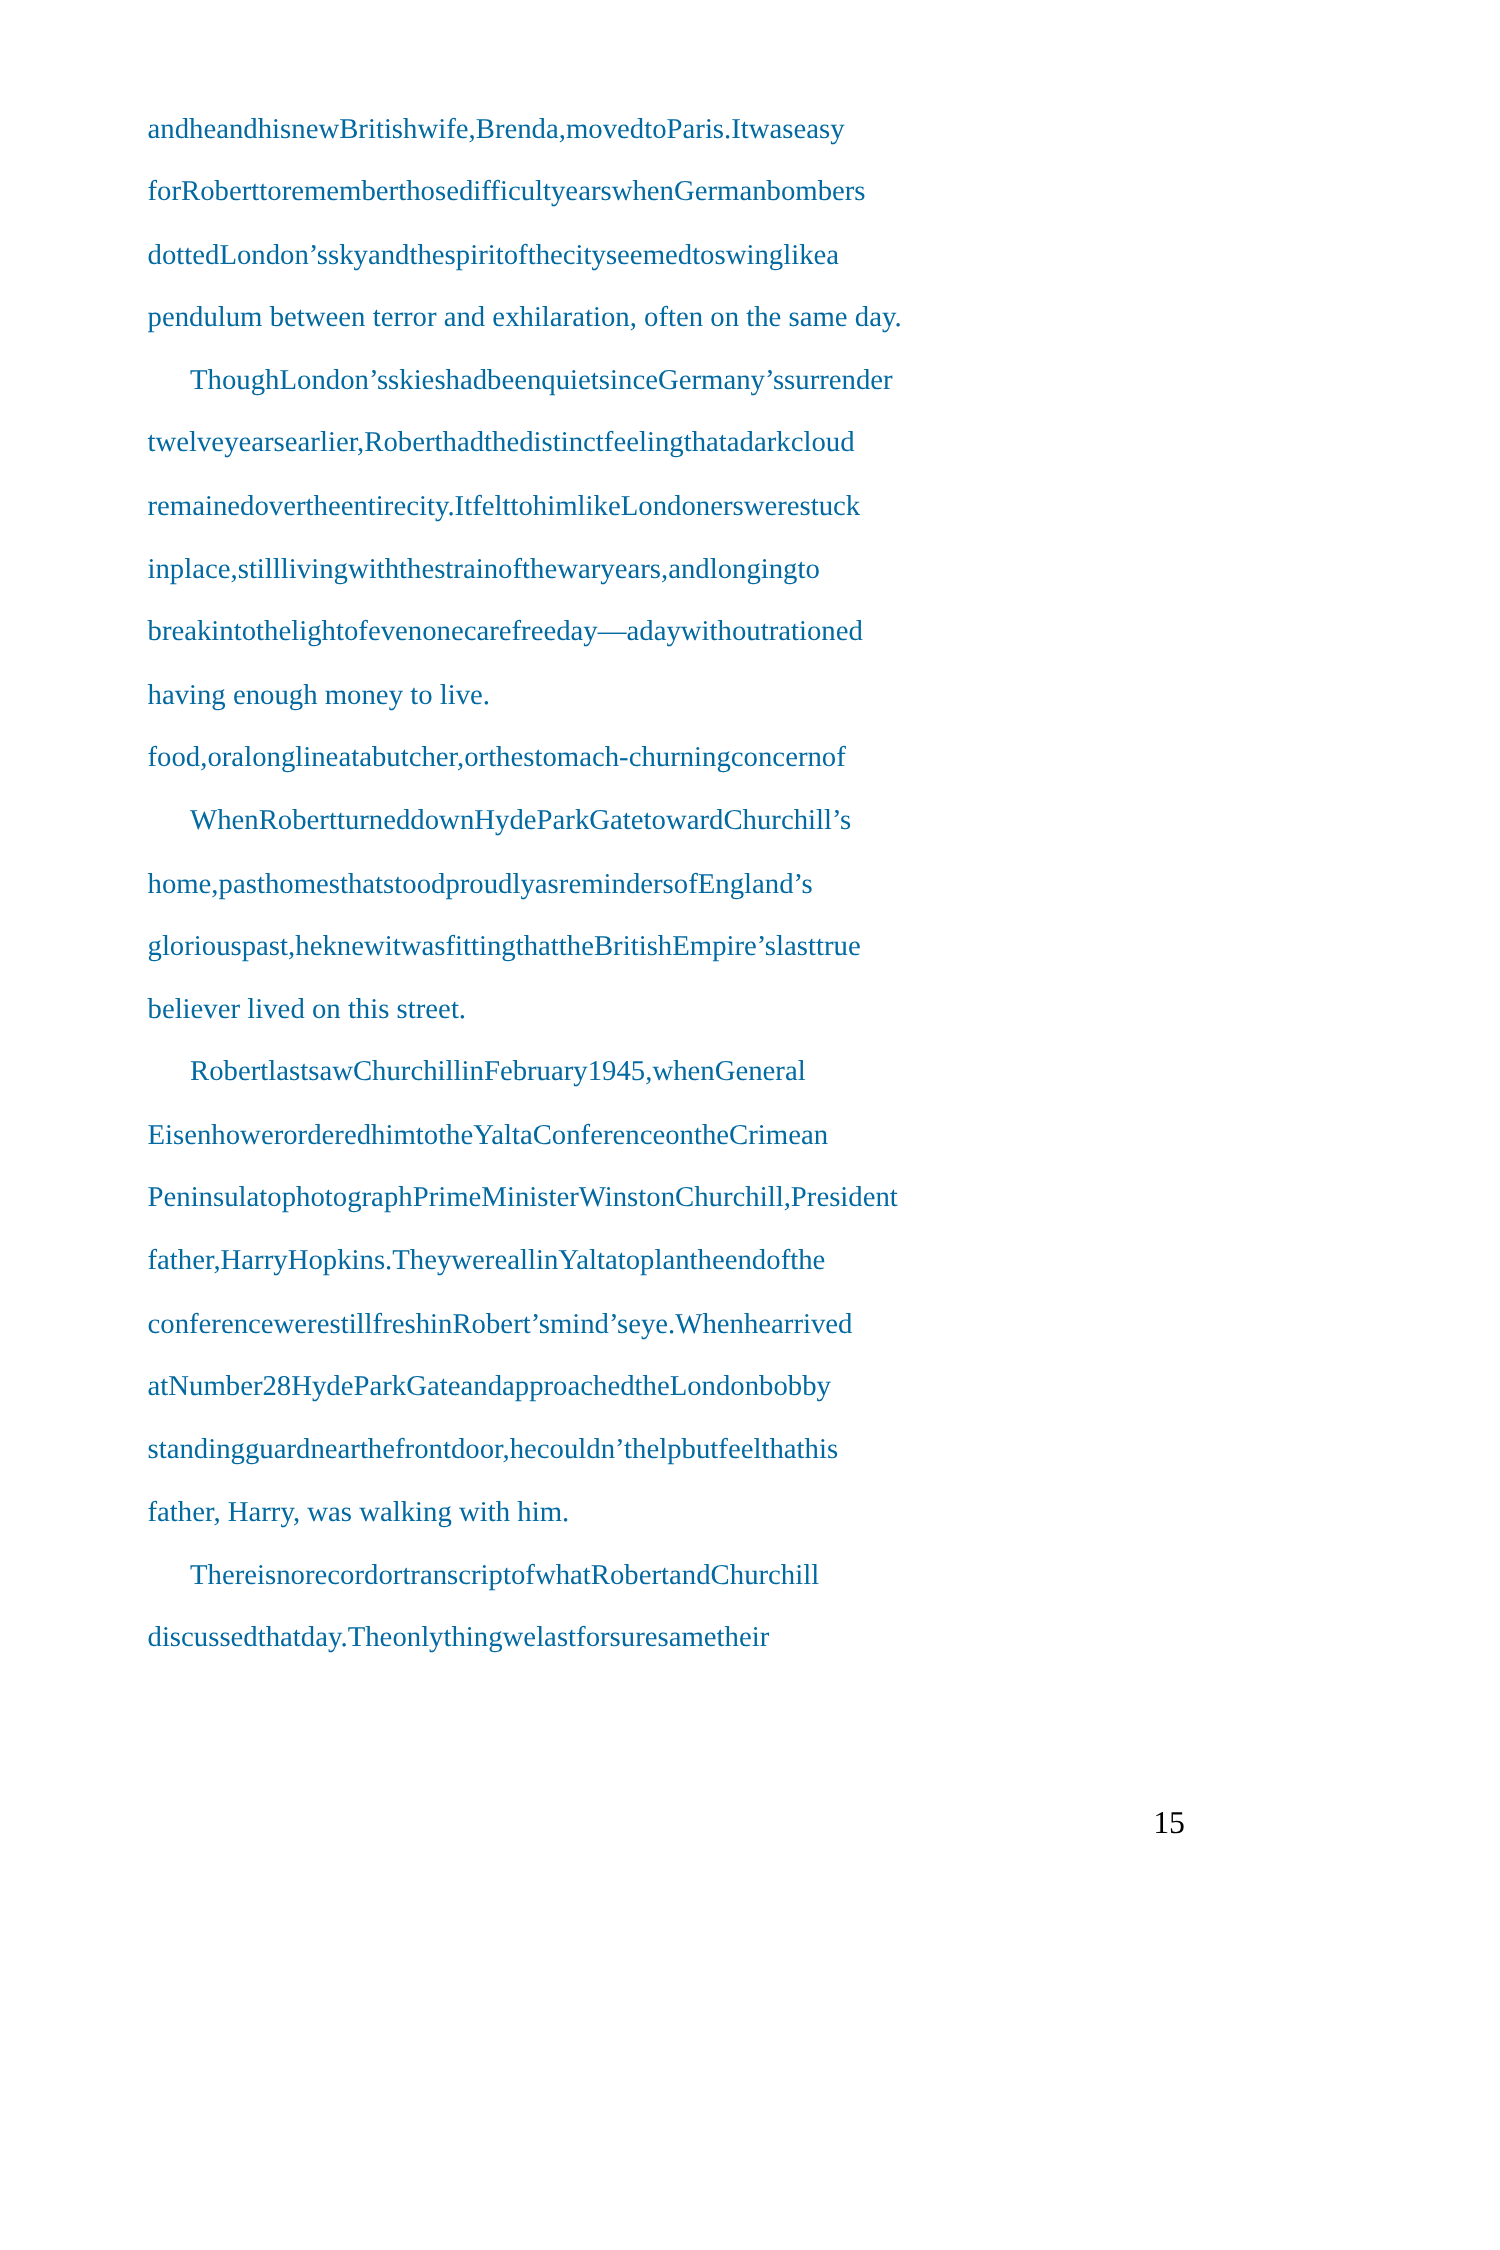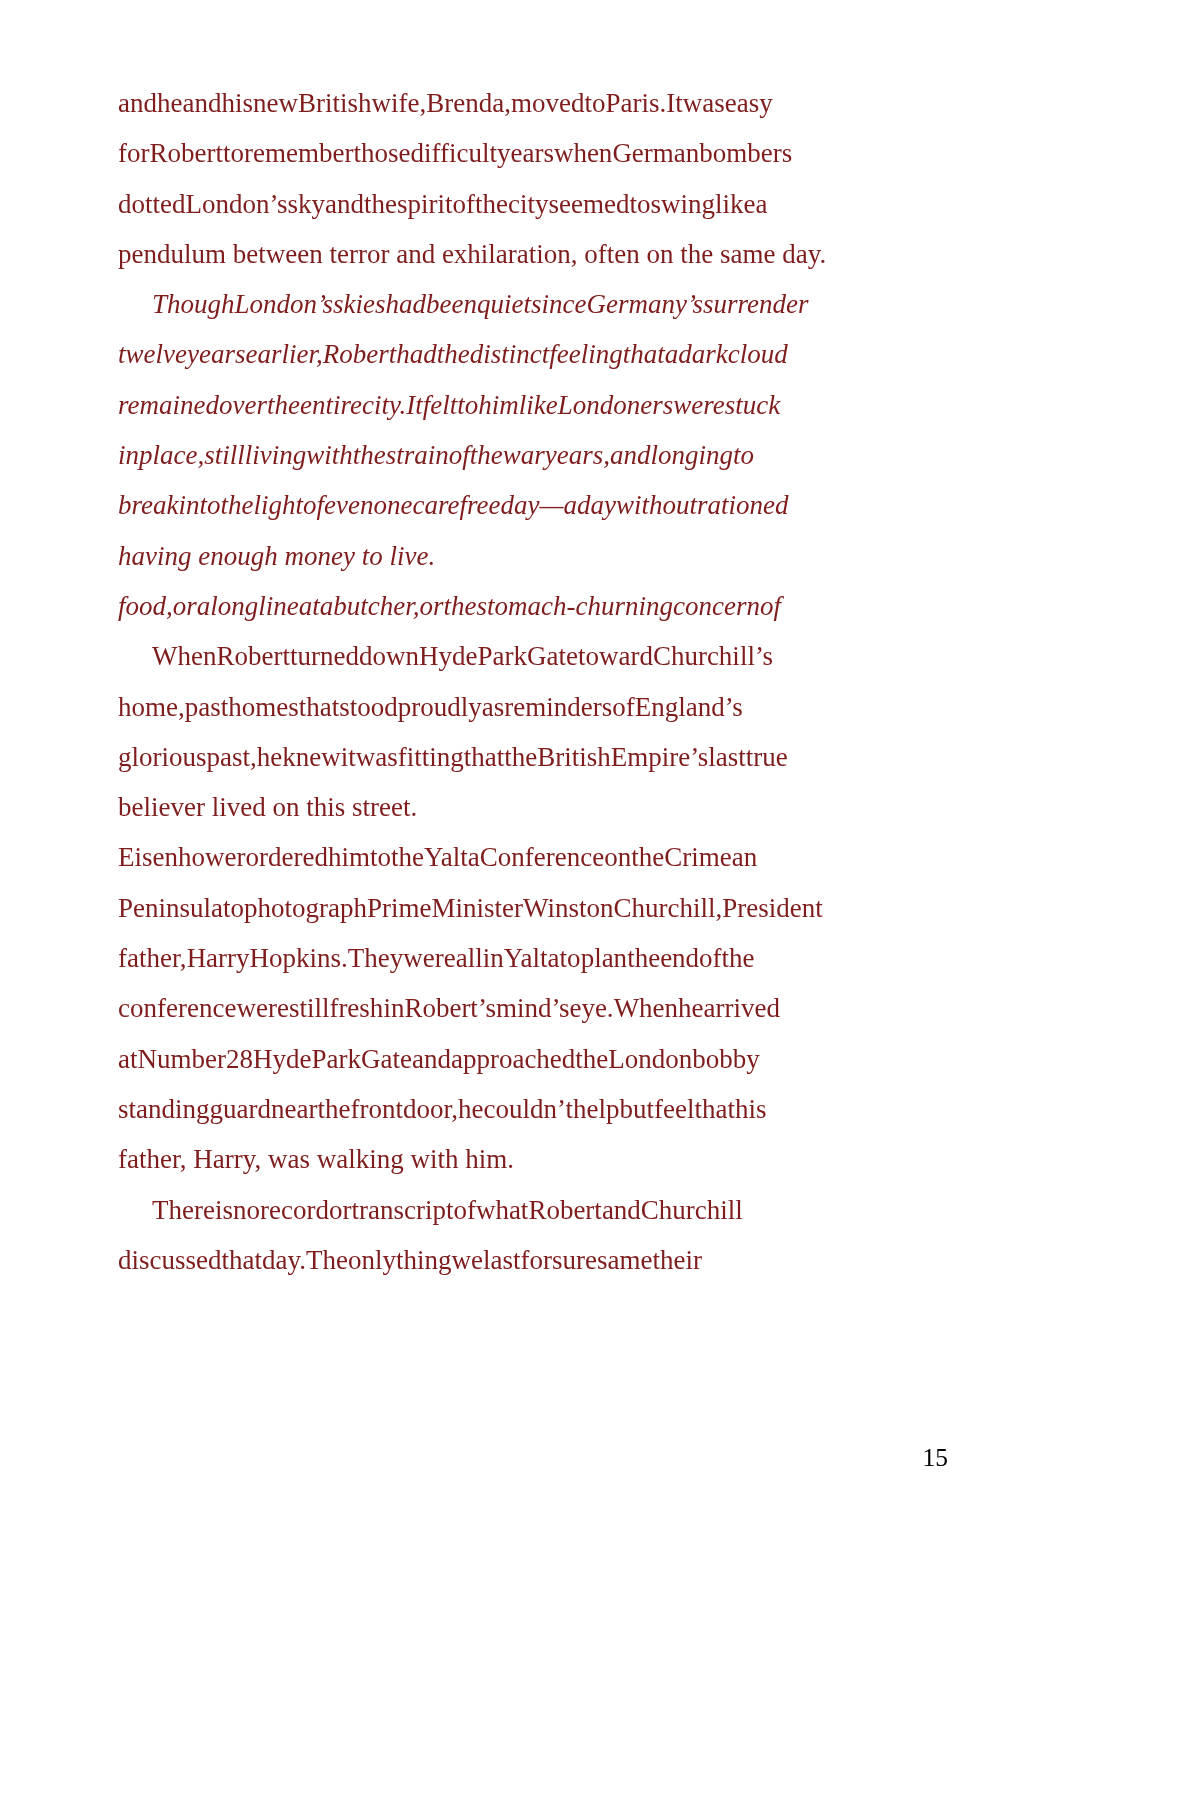--- a/index.html
+++ b/index.html
@@ -17,27 +17,27 @@
     color: #000000;
   }
   .text-column {
     position: absolute;
     left: 118px;
     top: 78px;
     width: 810px;
   }
   .para {
     margin: 0;
-    font-size: 27px;
+    font-size: 23px;
     line-height: 50.3px;
     text-align: justify;
     text-justify: inter-word;
     -webkit-hyphens: none;
     hyphens: none;
-    color: #7f1d1d;
+    color: #0369a1;
   }
   .para.indented {
     text-indent: 34px;
   }
   .para > .line {
     display: block;
   }
   
   .line {
     display: flex;
@@ -78,36 +78,37 @@
 
 <div class="page">
 
   <div class="text-column" id="column">
       <p class="para" style="text-indent: 0px;">
         <span class="line justify"><span class="w">and</span><span class="w">he</span><span class="w">and</span><span class="w">his</span><span class="w">new</span><span class="w">British</span><span class="w">wife,</span><span class="w">Brenda,</span><span class="w">moved</span><span class="w">to</span><span class="w">Paris.</span><span class="w">It</span><span class="w">was</span><span class="w">easy</span></span>
         <span class="line justify"><span class="w">for</span><span class="w">Robert</span><span class="w">to</span><span class="w">remember</span><span class="w">those</span><span class="w">difficult</span><span class="w">years</span><span class="w">when</span><span class="w">German</span><span class="w">bombers</span></span>
         <span class="line justify"><span class="w">dotted</span><span class="w">London’s</span><span class="w">sky</span><span class="w">and</span><span class="w">the</span><span class="w">spirit</span><span class="w">of</span><span class="w">the</span><span class="w">city</span><span class="w">seemed</span><span class="w">to</span><span class="w">swing</span><span class="w">like</span><span class="w">a</span></span>
         <span class="line flush"><span class="w">pendulum between terror and exhilaration, often on the same day.</span></span>
       </p>
-      <p class="para indented" style="text-indent: 0px; font-style: italic;">
+      <p class="para indented" style="text-indent: 0px;">
         <span class="line justify"><span class="indent-box"></span><span class="w">Though</span><span class="w">London’s</span><span class="w">skies</span><span class="w">had</span><span class="w">been</span><span class="w">quiet</span><span class="w">since</span><span class="w">Germany’s</span><span class="w">surrender</span></span>
         <span class="line justify"><span class="w">twelve</span><span class="w">years</span><span class="w">earlier,</span><span class="w">Robert</span><span class="w">had</span><span class="w">the</span><span class="w">distinct</span><span class="w">feeling</span><span class="w">that</span><span class="w">a</span><span class="w">dark</span><span class="w">cloud</span></span>
         <span class="line justify"><span class="w">remained</span><span class="w">over</span><span class="w">the</span><span class="w">entire</span><span class="w">city.</span><span class="w">It</span><span class="w">felt</span><span class="w">to</span><span class="w">him</span><span class="w">like</span><span class="w">Londoners</span><span class="w">were</span><span class="w">stuck</span></span>
         <span class="line justify"><span class="w">in</span><span class="w">place,</span><span class="w">still</span><span class="w">living</span><span class="w">with</span><span class="w">the</span><span class="w">strain</span><span class="w">of</span><span class="w">the</span><span class="w">war</span><span class="w">years,</span><span class="w">and</span><span class="w">longing</span><span class="w">to</span></span>
         <span class="line justify"><span class="w">break</span><span class="w">into</span><span class="w">the</span><span class="w">light</span><span class="w">of</span><span class="w">even</span><span class="w">one</span><span class="w">carefree</span><span class="w">day—a</span><span class="w">day</span><span class="w">without</span><span class="w">rationed</span></span>
         <span class="line flush"><span class="w">having enough money to live.</span></span>
         <span class="line justify"><span class="w">food,</span><span class="w">or</span><span class="w">a</span><span class="w">long</span><span class="w">line</span><span class="w">at</span><span class="w">a</span><span class="w">butcher,</span><span class="w">or</span><span class="w">the</span><span class="w">stomach-churning</span><span class="w">concern</span><span class="w">of</span></span>
       </p>
       <p class="para indented" style="text-indent: 0px;">
         <span class="line justify"><span class="indent-box"></span><span class="w">When</span><span class="w">Robert</span><span class="w">turned</span><span class="w">down</span><span class="w">Hyde</span><span class="w">Park</span><span class="w">Gate</span><span class="w">toward</span><span class="w">Churchill’s</span></span>
         <span class="line justify"><span class="w">home,</span><span class="w">past</span><span class="w">homes</span><span class="w">that</span><span class="w">stood</span><span class="w">proudly</span><span class="w">as</span><span class="w">reminders</span><span class="w">of</span><span class="w">England’s</span></span>
         <span class="line justify"><span class="w">glorious</span><span class="w">past,</span><span class="w">he</span><span class="w">knew</span><span class="w">it</span><span class="w">was</span><span class="w">fitting</span><span class="w">that</span><span class="w">the</span><span class="w">British</span><span class="w">Empire’s</span><span class="w">last</span><span class="w">true</span></span>
         <span class="line flush"><span class="w">believer lived on this street.</span></span>
       </p>
       <p class="para indented" style="text-indent: 0px;">
+        <span class="line justify"><span class="indent-box"></span><span class="w">Robert</span><span class="w">last</span><span class="w">saw</span><span class="w">Churchill</span><span class="w">in</span><span class="w">February</span><span class="w">1945,</span><span class="w">when</span><span class="w">General</span></span>
         <span class="line justify"><span class="w">Eisenhower</span><span class="w">ordered</span><span class="w">him</span><span class="w">to</span><span class="w">the</span><span class="w">Yalta</span><span class="w">Conference</span><span class="w">on</span><span class="w">the</span><span class="w">Crimean</span></span>
         <span class="line justify"><span class="w">Peninsula</span><span class="w">to</span><span class="w">photograph</span><span class="w">Prime</span><span class="w">Minister</span><span class="w">Winston</span><span class="w">Churchill,</span><span class="w">President</span></span>
         <span class="line justify"><span class="w">father,</span><span class="w">Harry</span><span class="w">Hopkins.</span><span class="w">They</span><span class="w">were</span><span class="w">all</span><span class="w">in</span><span class="w">Yalta</span><span class="w">to</span><span class="w">plan</span><span class="w">the</span><span class="w">end</span><span class="w">of</span><span class="w">the</span></span>
         <span class="line justify"><span class="w">conference</span><span class="w">were</span><span class="w">still</span><span class="w">fresh</span><span class="w">in</span><span class="w">Robert’s</span><span class="w">mind’s</span><span class="w">eye.</span><span class="w">When</span><span class="w">he</span><span class="w">arrived</span></span>
         <span class="line justify"><span class="w">at</span><span class="w">Number</span><span class="w">28</span><span class="w">Hyde</span><span class="w">Park</span><span class="w">Gate</span><span class="w">and</span><span class="w">approached</span><span class="w">the</span><span class="w">London</span><span class="w">bobby</span></span>
         <span class="line justify"><span class="w">standing</span><span class="w">guard</span><span class="w">near</span><span class="w">the</span><span class="w">front</span><span class="w">door,</span><span class="w">he</span><span class="w">couldn’t</span><span class="w">help</span><span class="w">but</span><span class="w">feel</span><span class="w">that</span><span class="w">his</span></span>
         <span class="line flush"><span class="w">father, Harry, was walking with him.</span></span>
       </p>
       <p class="para indented" style="text-indent: 0px;">
         <span class="line justify"><span class="indent-box"></span><span class="w">There</span><span class="w">is</span><span class="w">no</span><span class="w">record</span><span class="w">or</span><span class="w">transcript</span><span class="w">of</span><span class="w">what</span><span class="w">Robert</span><span class="w">and</span><span class="w">Churchill</span></span>

